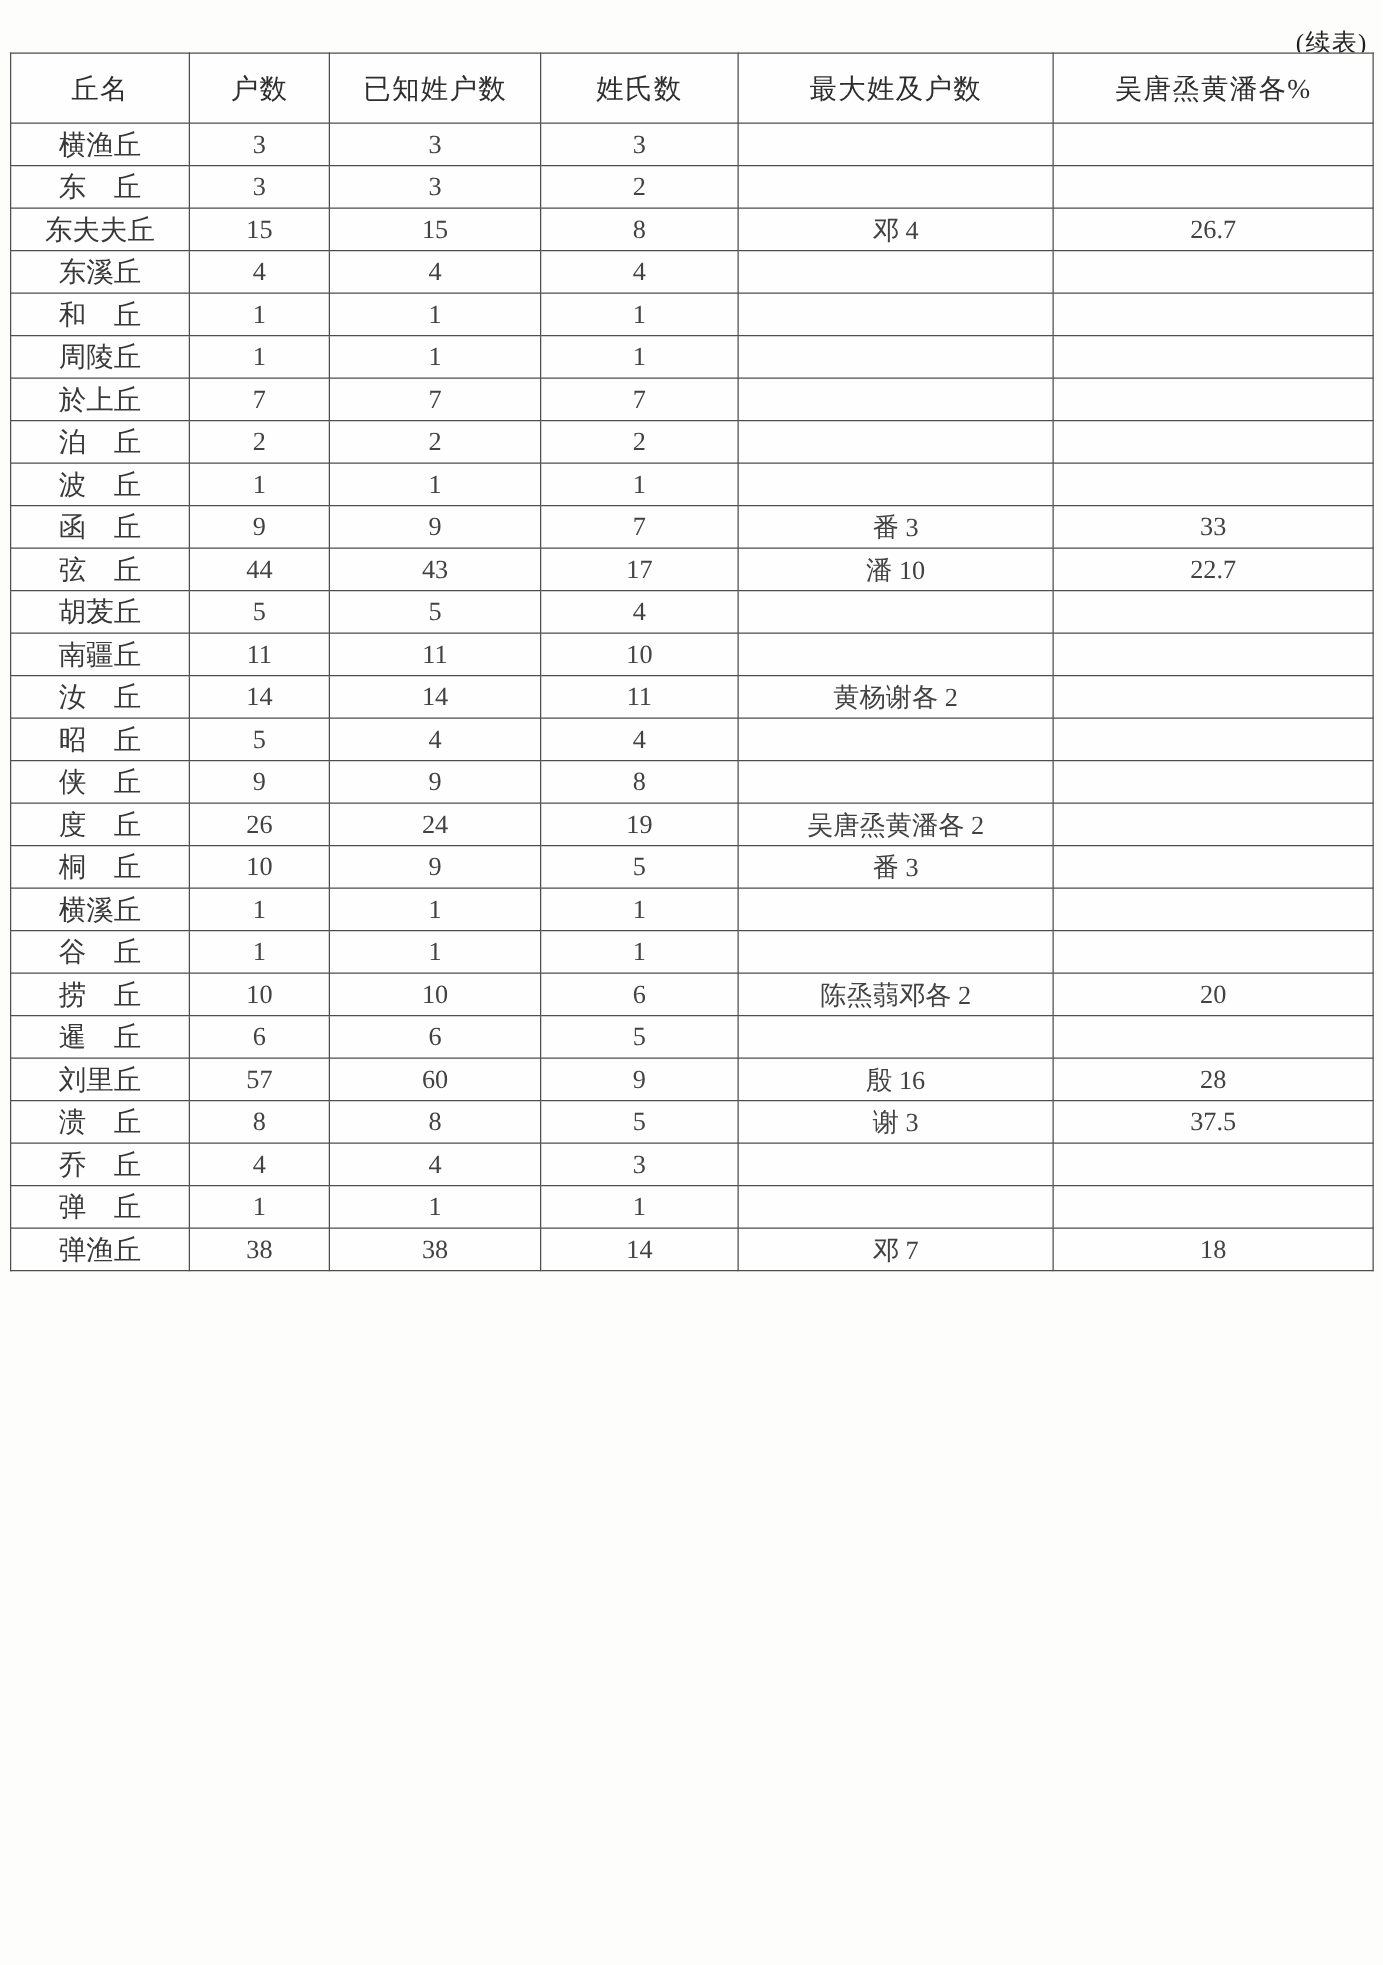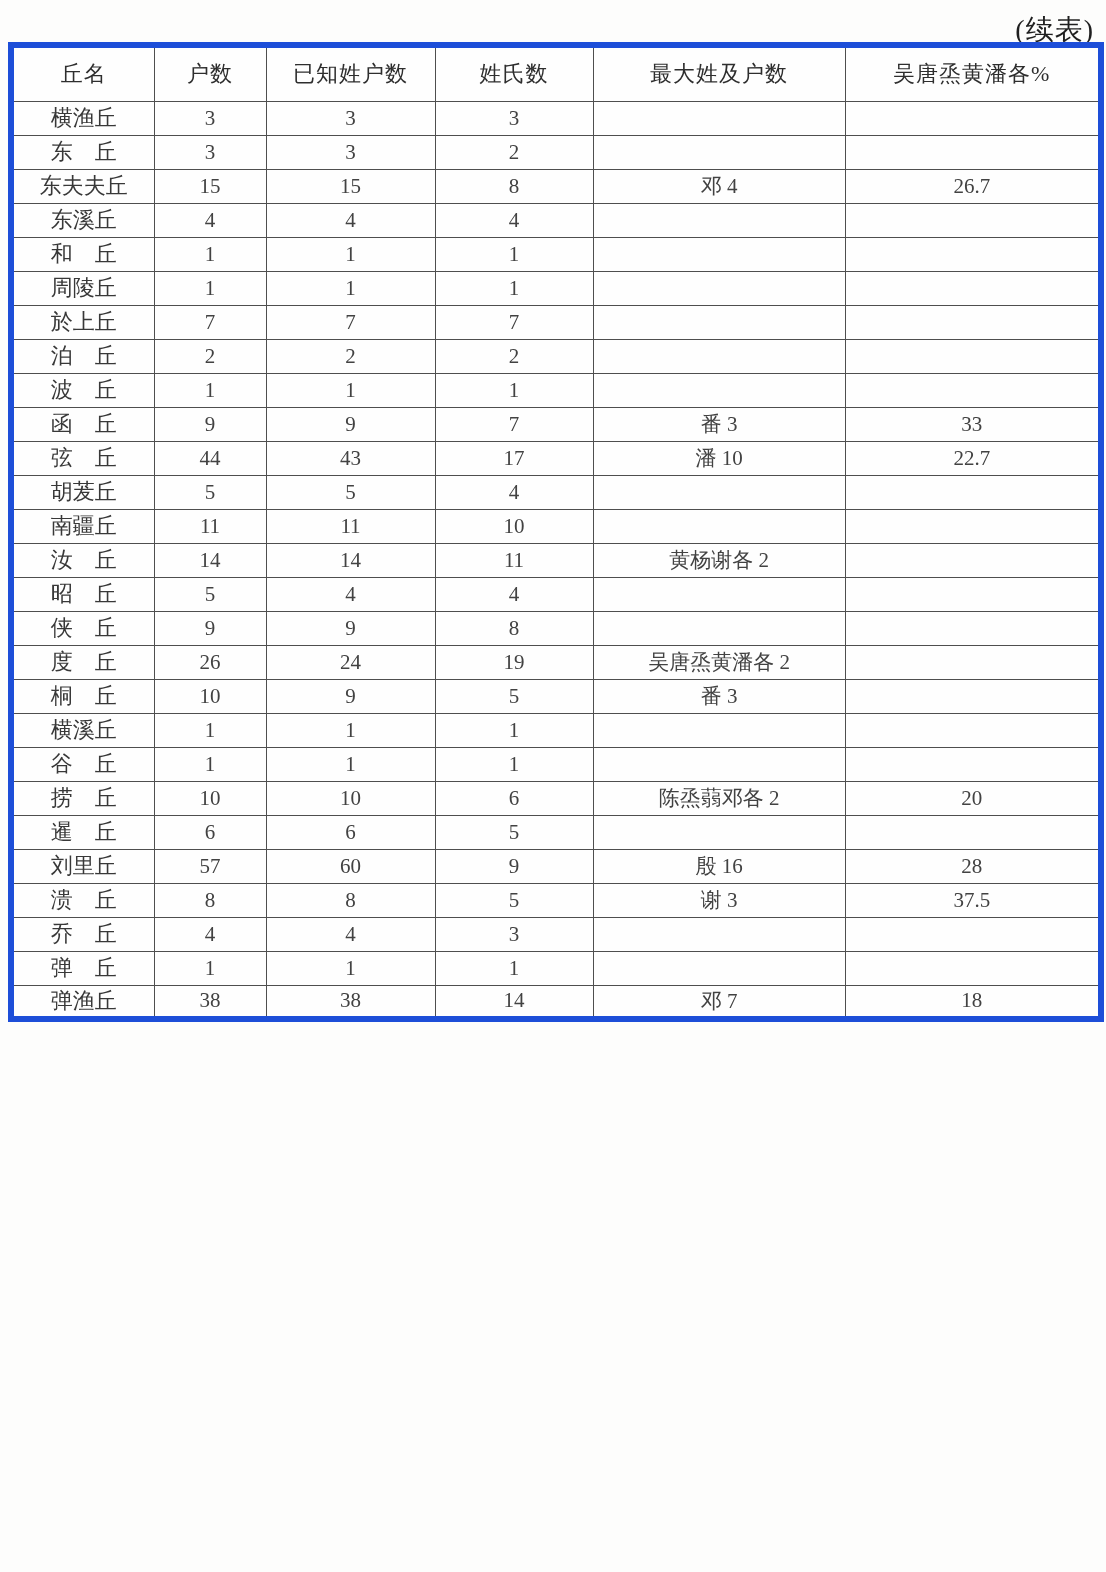--- a/index.html
+++ b/index.html
@@ -10,34 +10,34 @@
   body {
     position: relative;
     width: 1106px;
     height: 1572px;
     font-family: "Liberation Serif", "DejaVu Serif", serif;
     color: #3a3a3a;
     overflow: hidden;
   }
   .cont-label {
     position: absolute;
-    top: 11px;
+    top: 21px;
     right: 12px;
-    font-size: 28px;
+    font-size: 20px;
     letter-spacing: 1px;
     color: #1f1f1f;
   }
   table.qiu-table {
     position: absolute;
     left: 8px;
     top: 42px;
     width: 1090px;
     table-layout: fixed;
     border-collapse: collapse;
-    border: 6px solid #1d4ed8;
+    border: 1px solid #1d4ed8;
     background: #fefefe;
   }
   .qiu-table col.c0 { width: 143px; }
   .qiu-table col.c1 { width: 112px; }
   .qiu-table col.c2 { width: 169px; }
   .qiu-table col.c3 { width: 158px; }
   .qiu-table col.c4 { width: 252px; }
   .qiu-table col.c5 { width: 256px; }
   .qiu-table th, .qiu-table td {
     border: 1.5px solid #4e4e4e;

